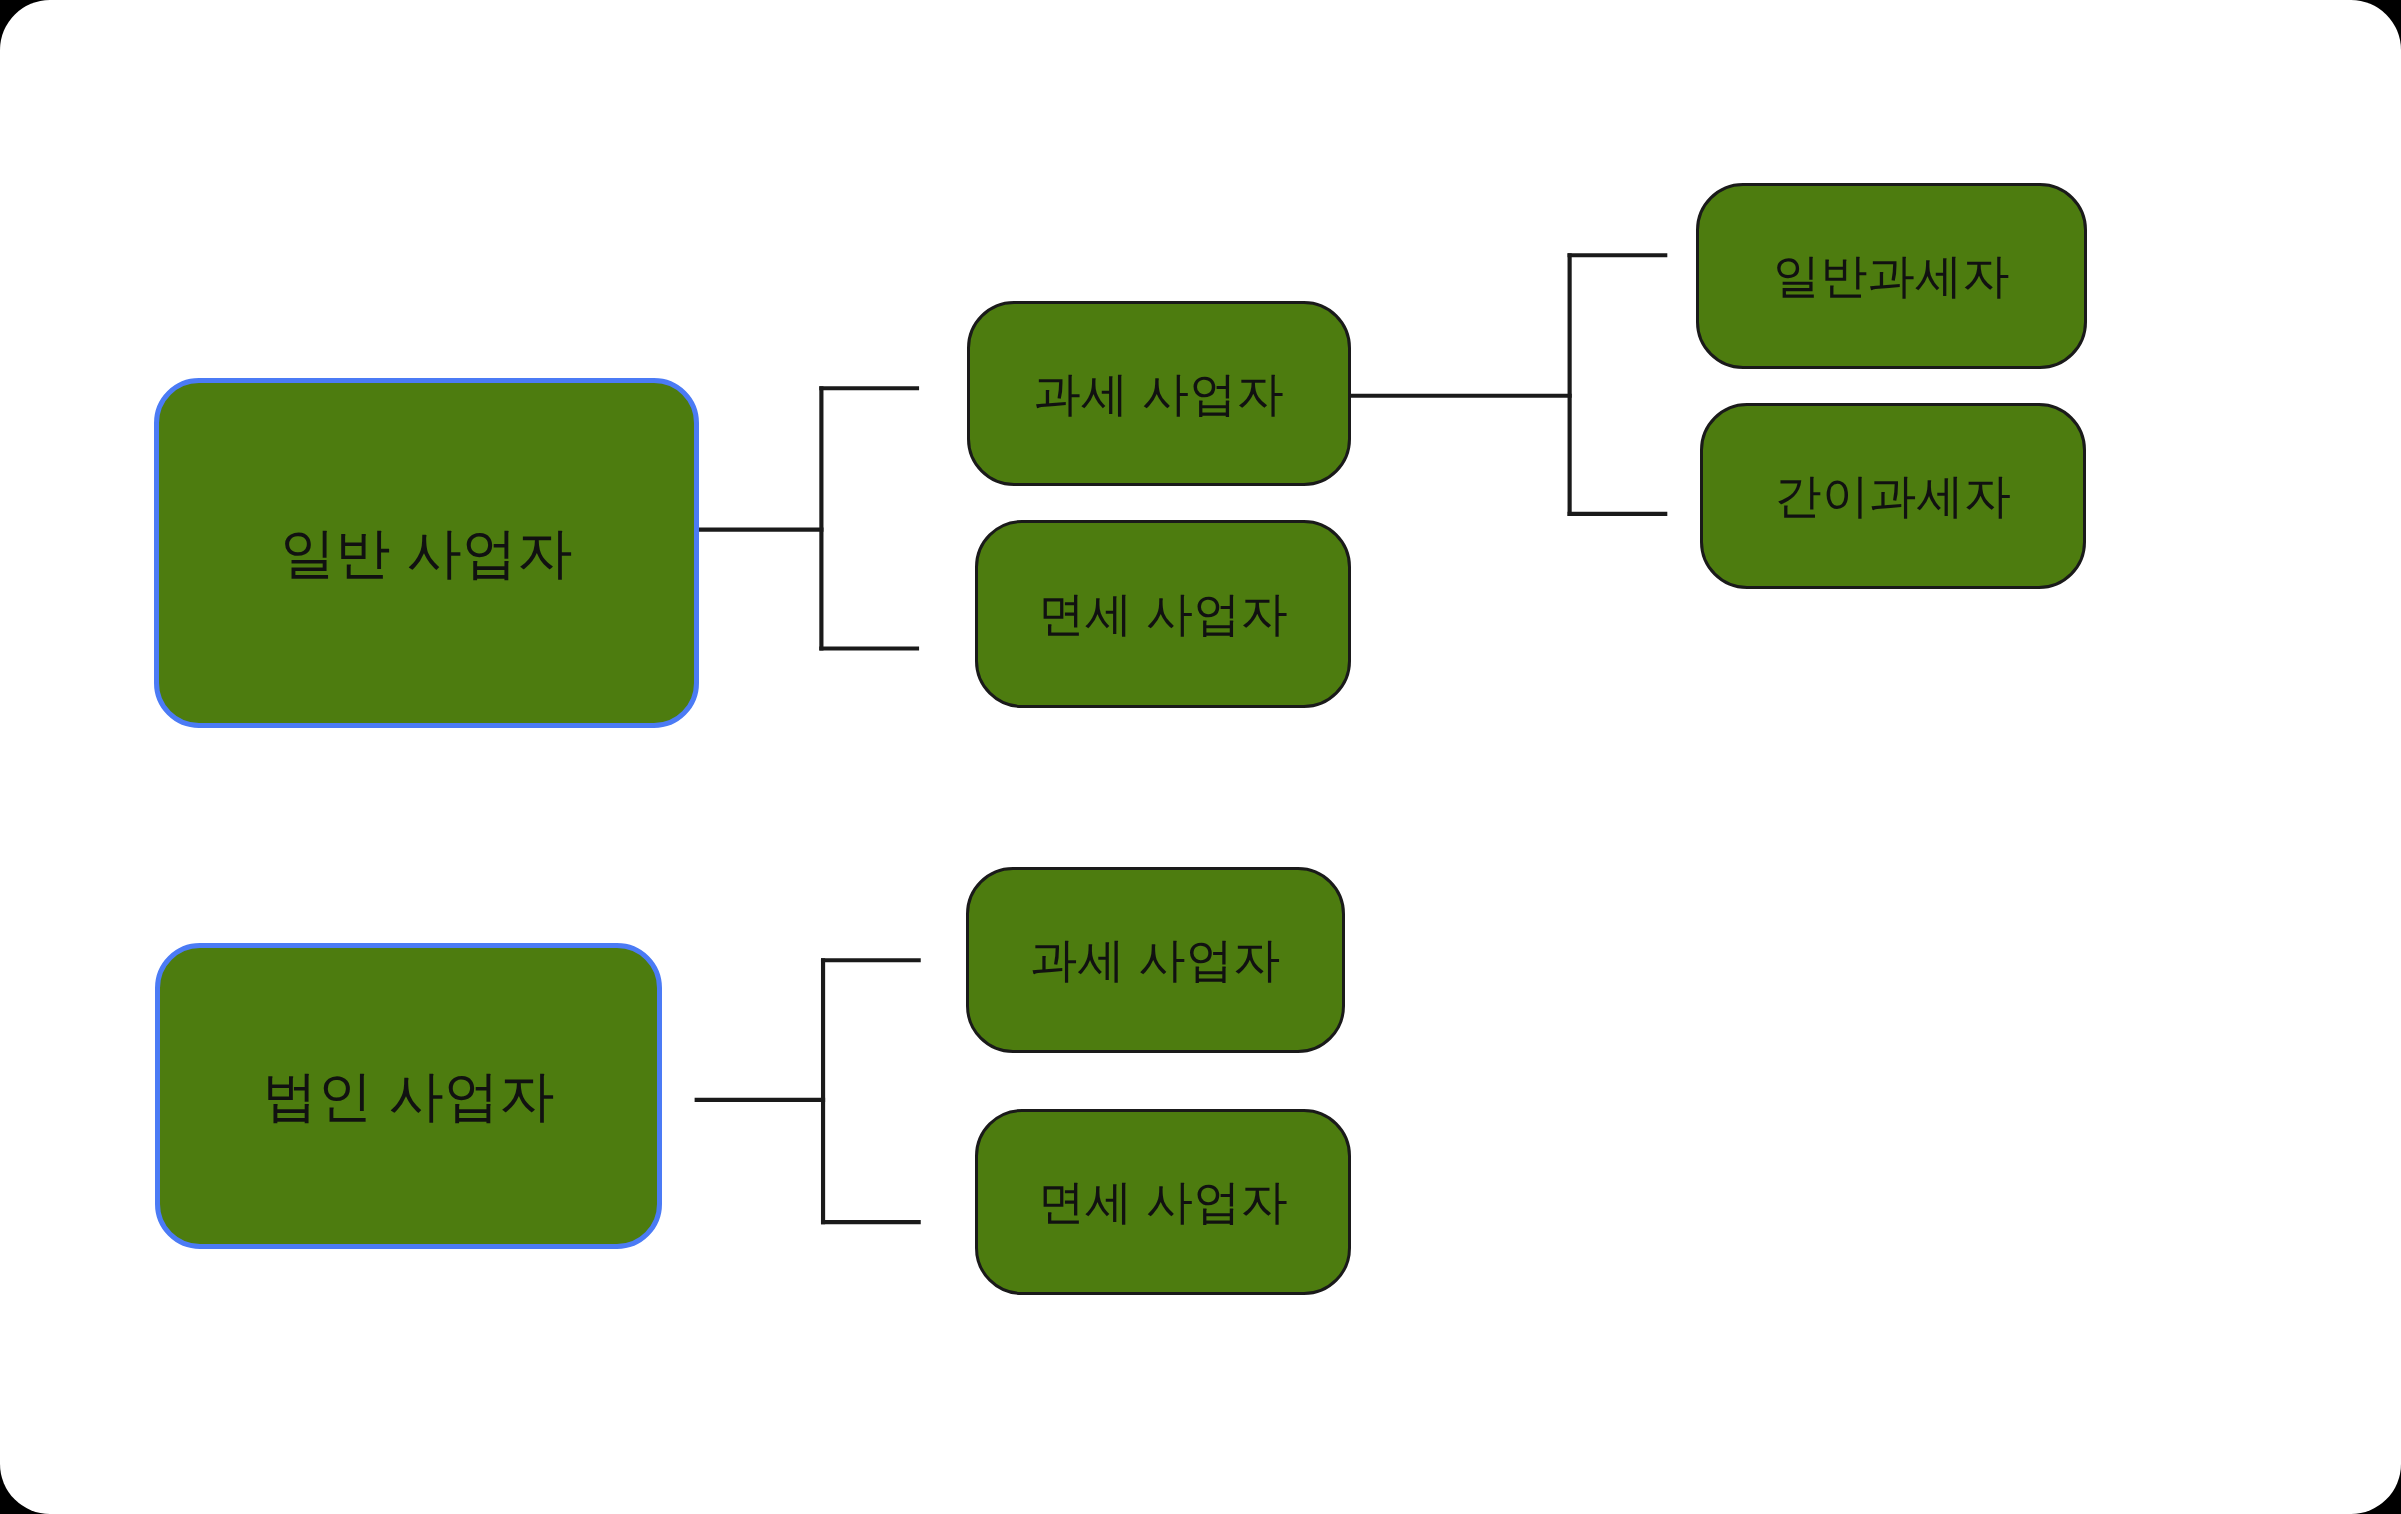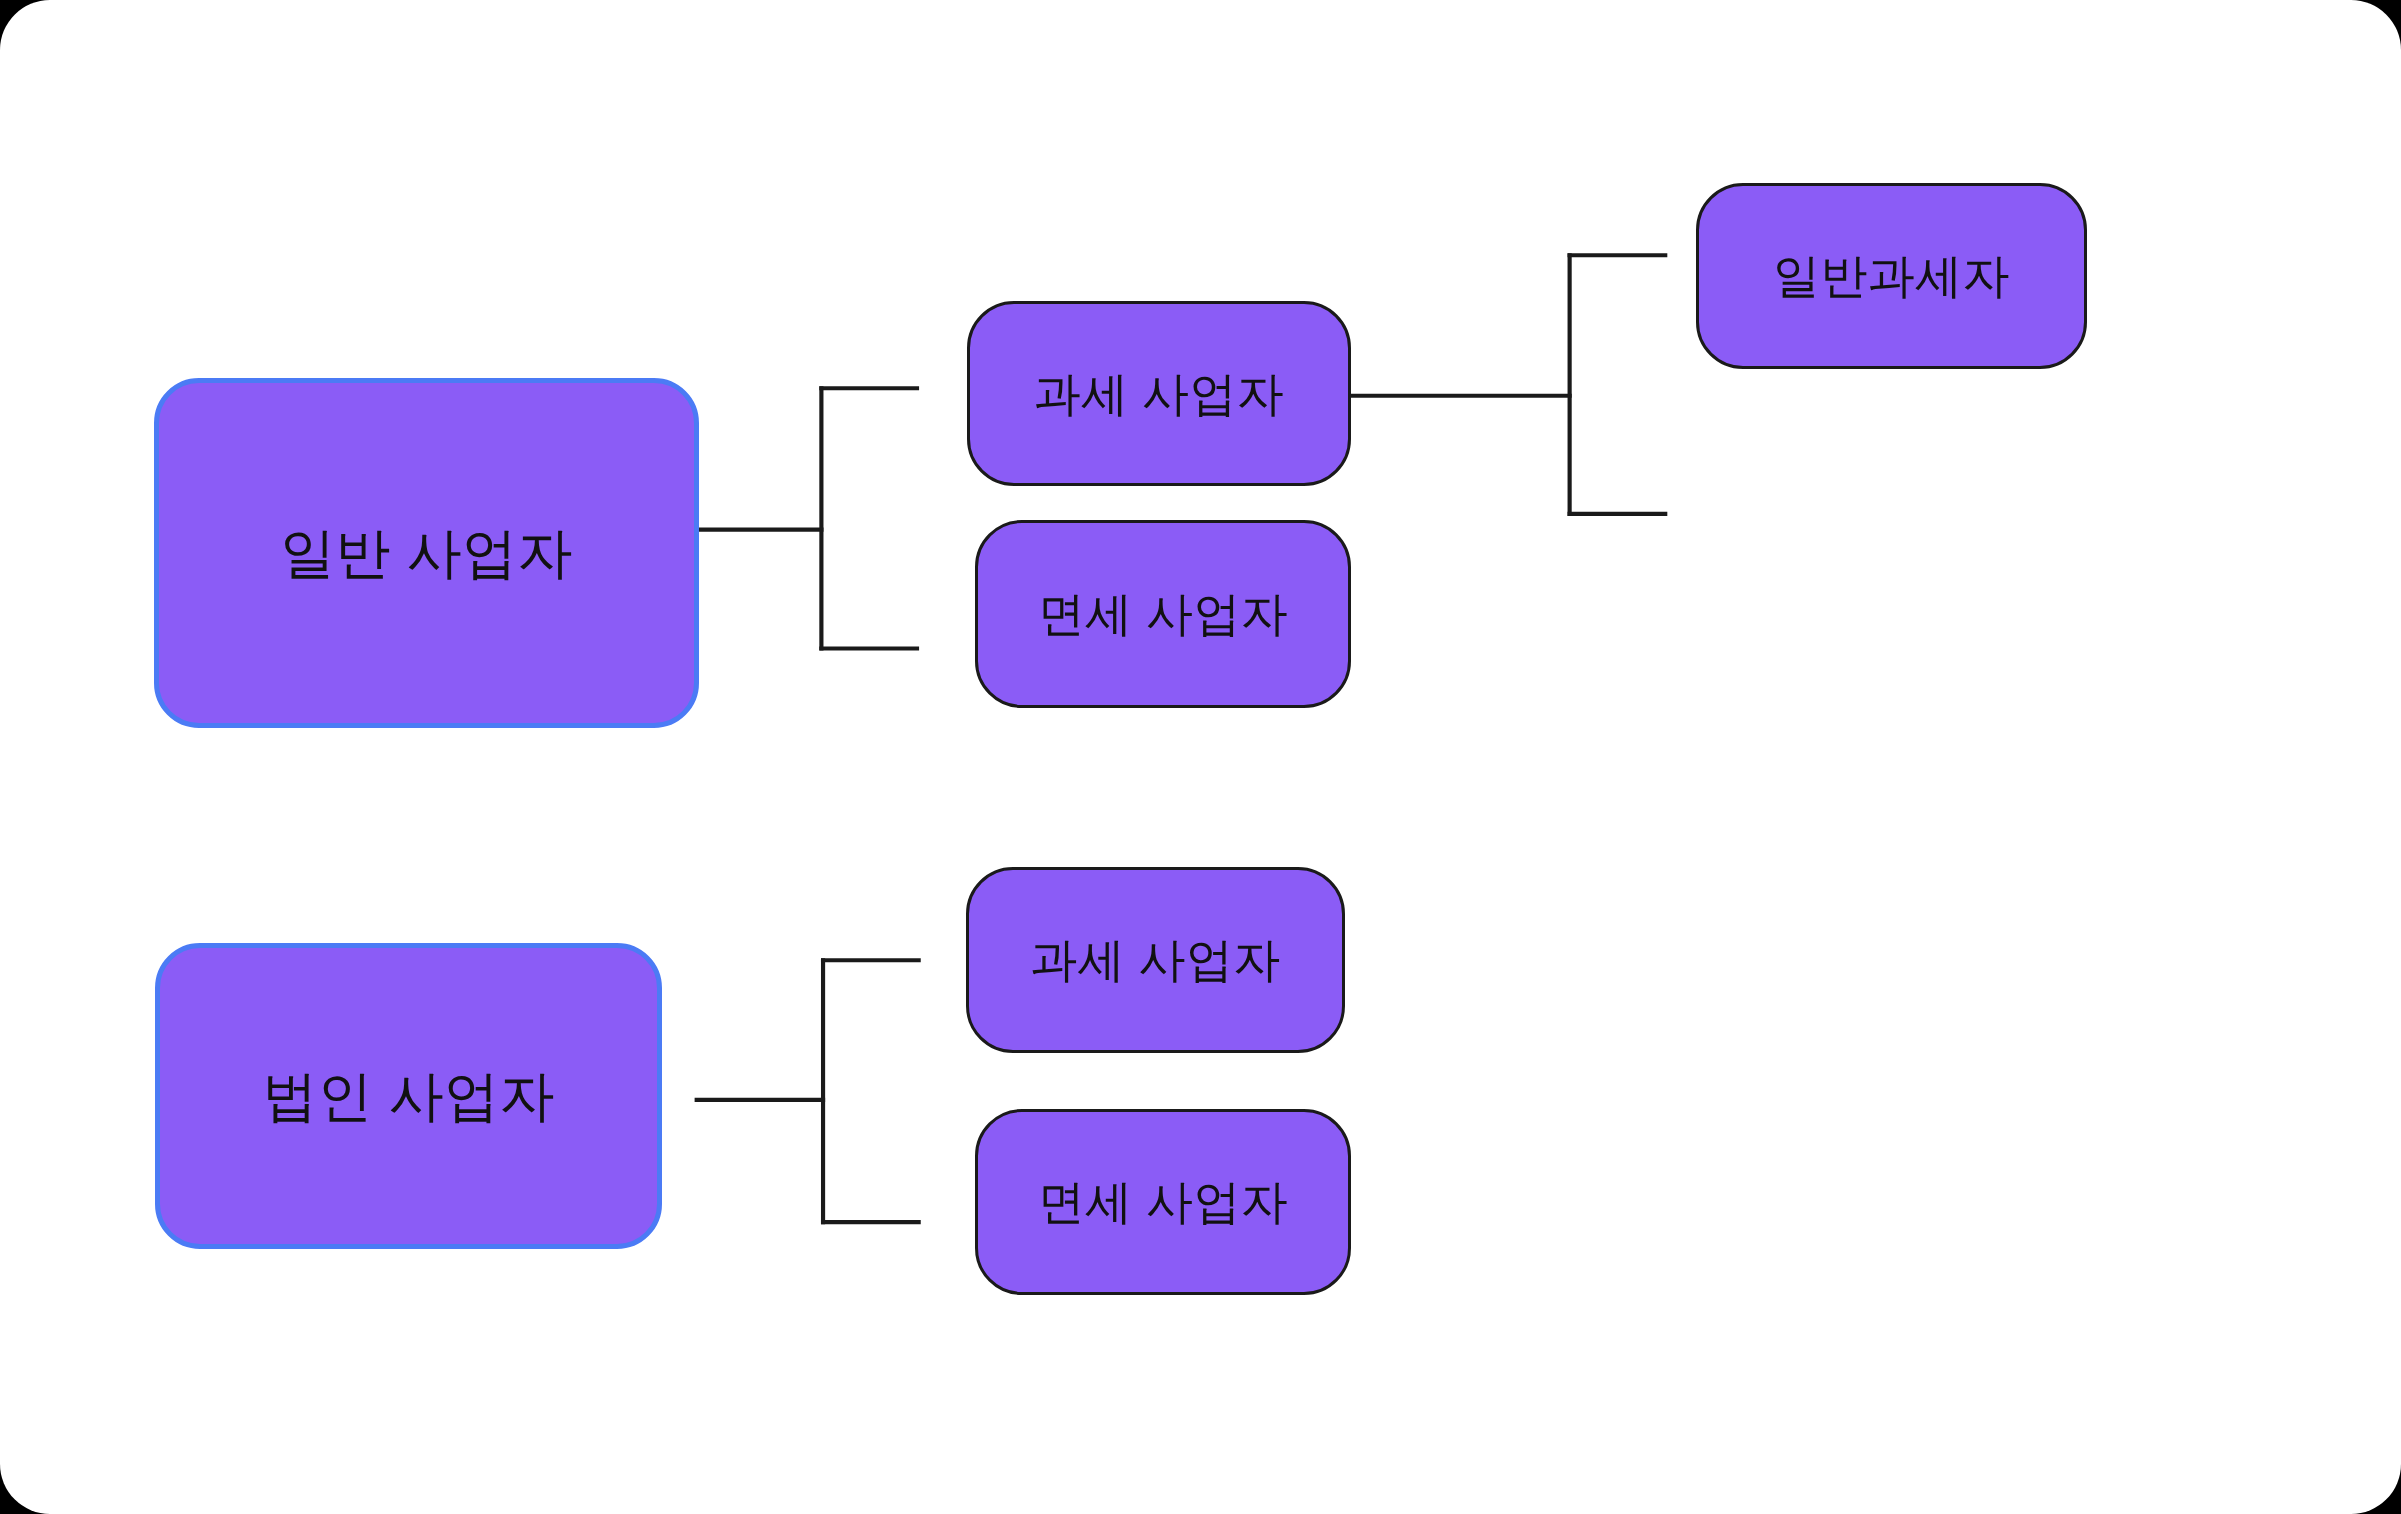--- a/index.html
+++ b/index.html
@@ -29,21 +29,21 @@
     width: 2401px;
     height: 1514px;
     pointer-events: none;
   }
   .node {
     position: absolute;
     box-sizing: border-box;
     display: flex;
     align-items: center;
     justify-content: center;
-    background: #8b5cf6;
+    background: #4d7c0f;
     border-style: solid;
     text-align: right;
     line-height: 1.1;
     white-space: nowrap;
   }
   .node .node-label {
     display: block;
     color: #111111;
     font-weight: 400;
     letter-spacing: 0.4px;
@@ -109,20 +109,23 @@
   </div>
 
   <div class="node plain" style="left:975px; top:520px; width:376px; height:188px;">
     <span class="node-label">면세 사업자</span>
   </div>
 
   <div class="node leaf" style="left:1696px; top:183px; width:391px; height:186px;">
     <span class="node-label">일반과세자</span>
   </div>
 
+  <div class="node leaf" style="left:1700px; top:403px; width:386px; height:186px;">
+    <span class="node-label">간이과세자</span>
+  </div>
 
   <div class="node root" style="left:155px; top:943px; width:507px; height:306px;">
     <span class="node-label">법인 사업자</span>
   </div>
 
   <div class="node plain" style="left:966px; top:867px; width:379px; height:186px;">
     <span class="node-label">과세 사업자</span>
   </div>
 
   <div class="node plain" style="left:975px; top:1109px; width:376px; height:186px;">

